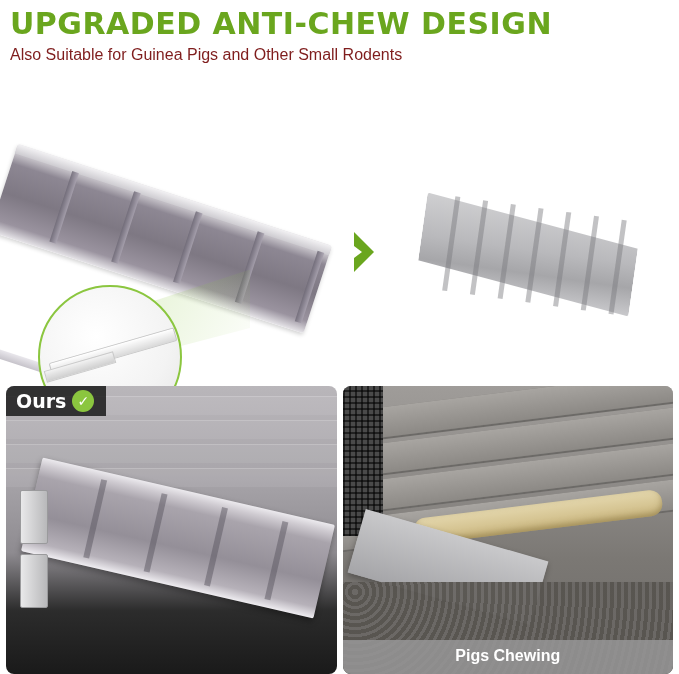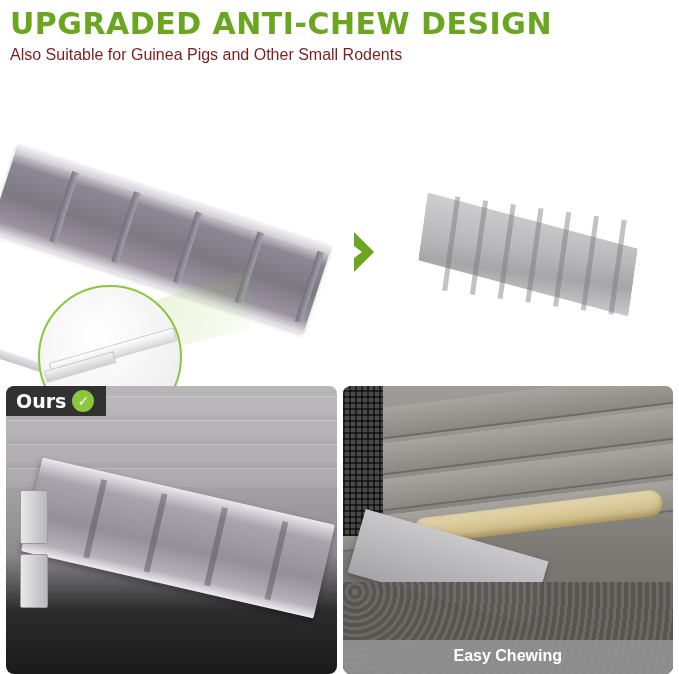--- a/index.html
+++ b/index.html
@@ -382,15 +382,15 @@
     <div class="scene">
       <div class="woodplank" style="top:6px;"></div>
       <div class="woodplank" style="top:42px;"></div>
       <div class="woodplank" style="top:78px;"></div>
       <div class="woodplank" style="top:114px;"></div>
       <div class="chewed"></div>
       <div class="mesh"></div>
       <div class="ramp"></div>
       <div class="gravel"></div>
     </div>
-    <div class="caption others">Easy Chewing</div>
+    <div class="caption others">Pigs Chewing</div>
   </div>
 </div>
 
 </body></html>

